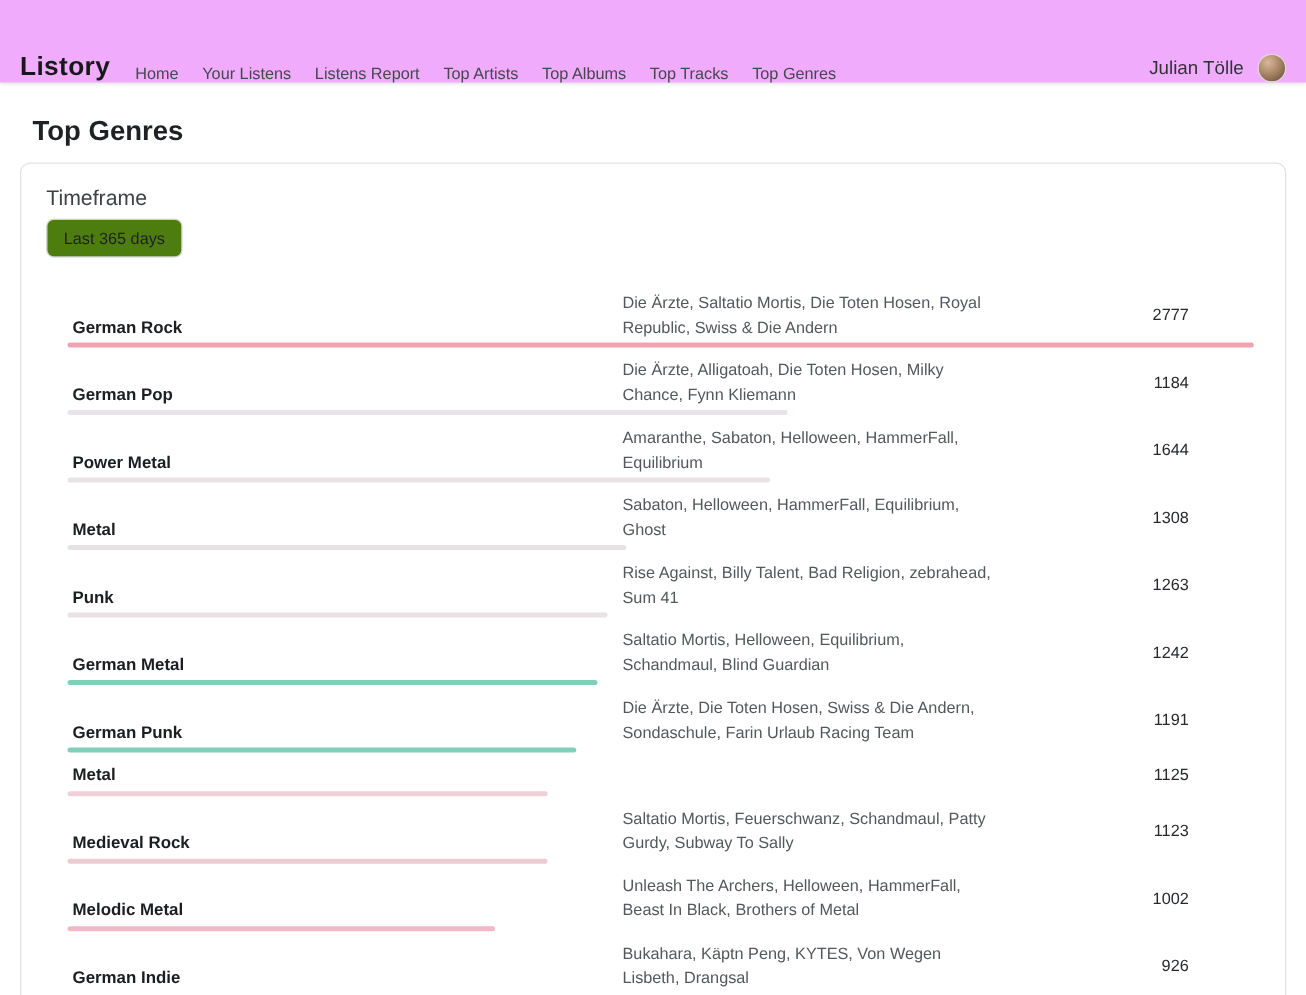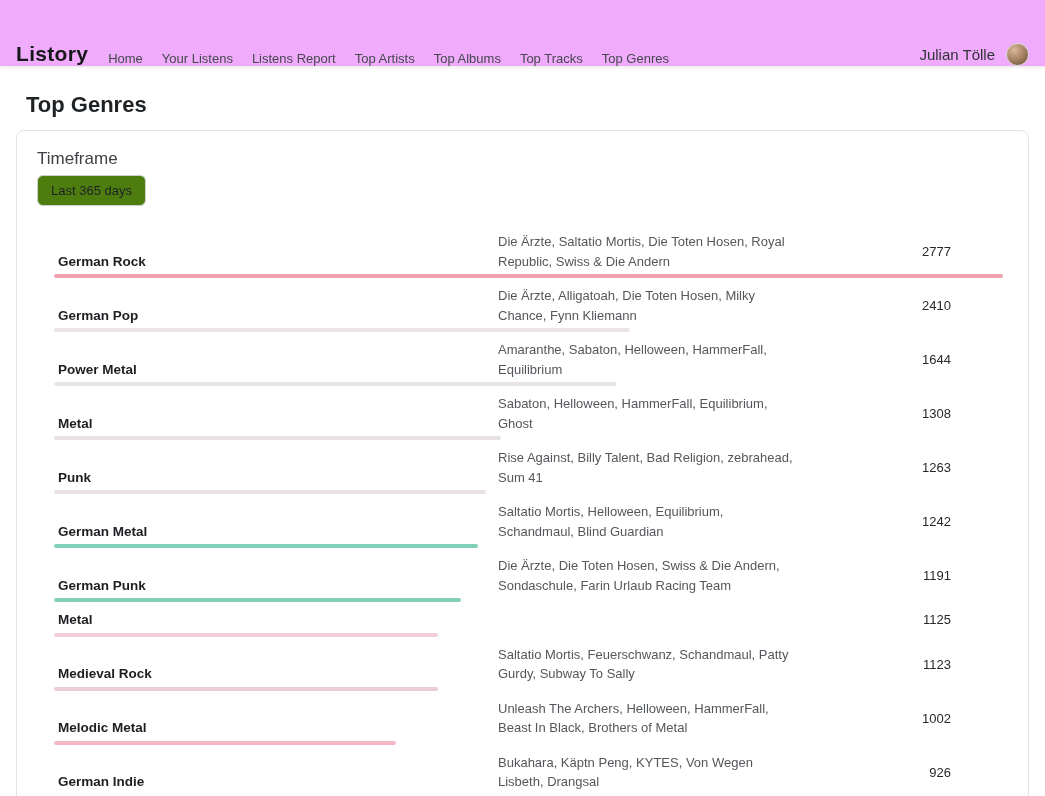--- a/index.html
+++ b/index.html
@@ -81,21 +81,21 @@
     </div>
     <div class="bar-track">
       <div class="bar" style="width: 100%; background: rgb(240, 162, 177);"></div>
     </div>
   </div>
 
   <div class="row">
     <div class="row-main">
       <div class="genre">German Pop</div>
       <div class="artists">Die Ärzte, Alligatoah, Die Toten Hosen, Milky Chance, Fynn Kliemann</div>
-      <div class="count">2410</div>
+      <div class="count">1184</div>
     </div>
     <div class="bar-track">
       <div class="bar" style="width: 60.677%; background: rgb(234, 227, 231);"></div>
     </div>
   </div>
 
   <div class="row">
     <div class="row-main">
       <div class="genre">Power Metal</div>
       <div class="artists">Amaranthe, Sabaton, Helloween, HammerFall, Equilibrium</div>

